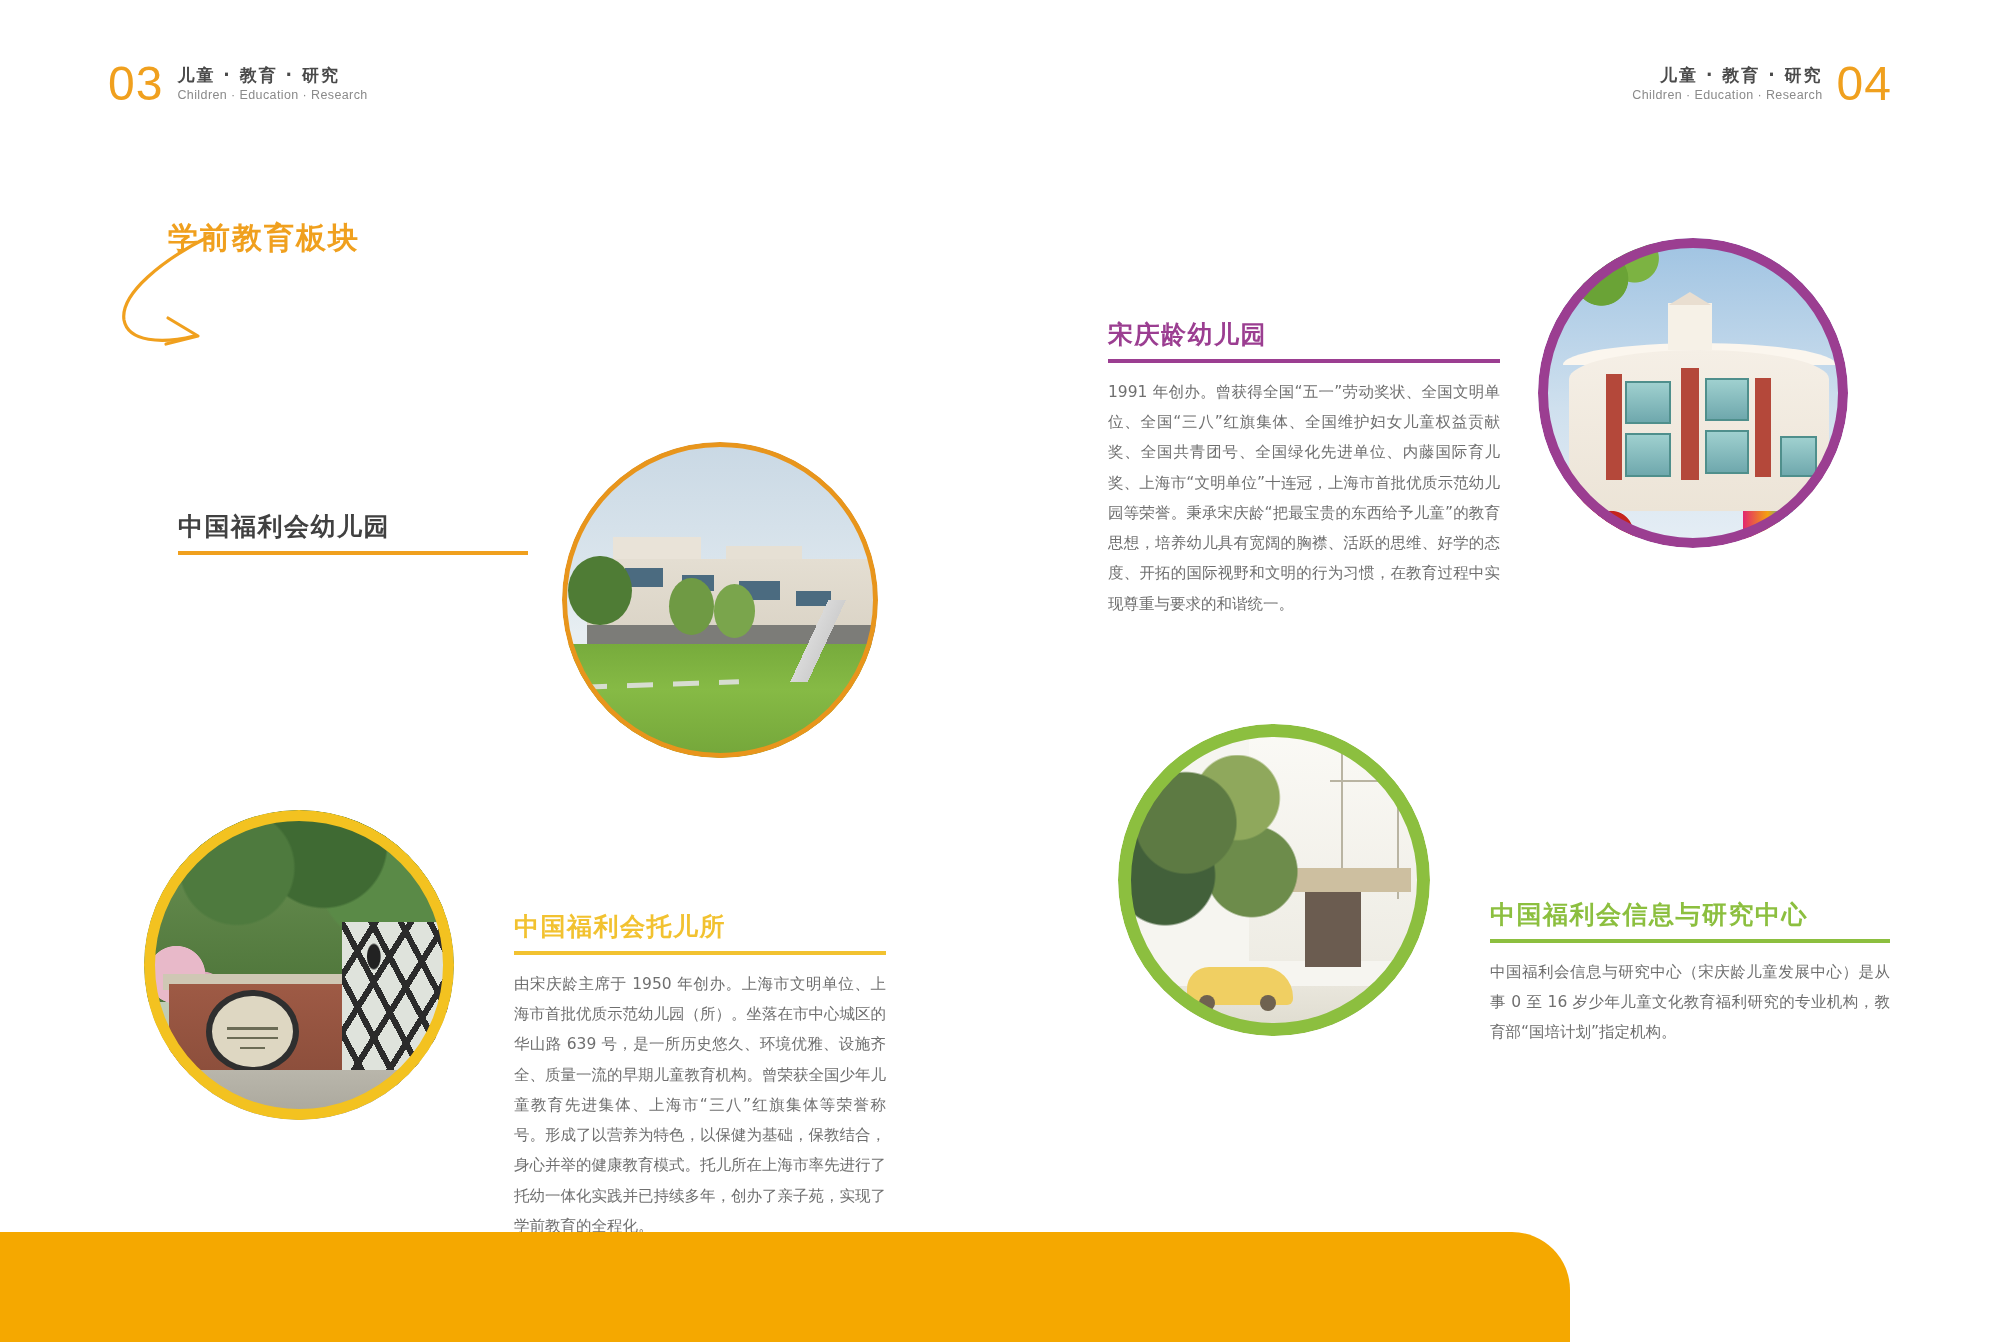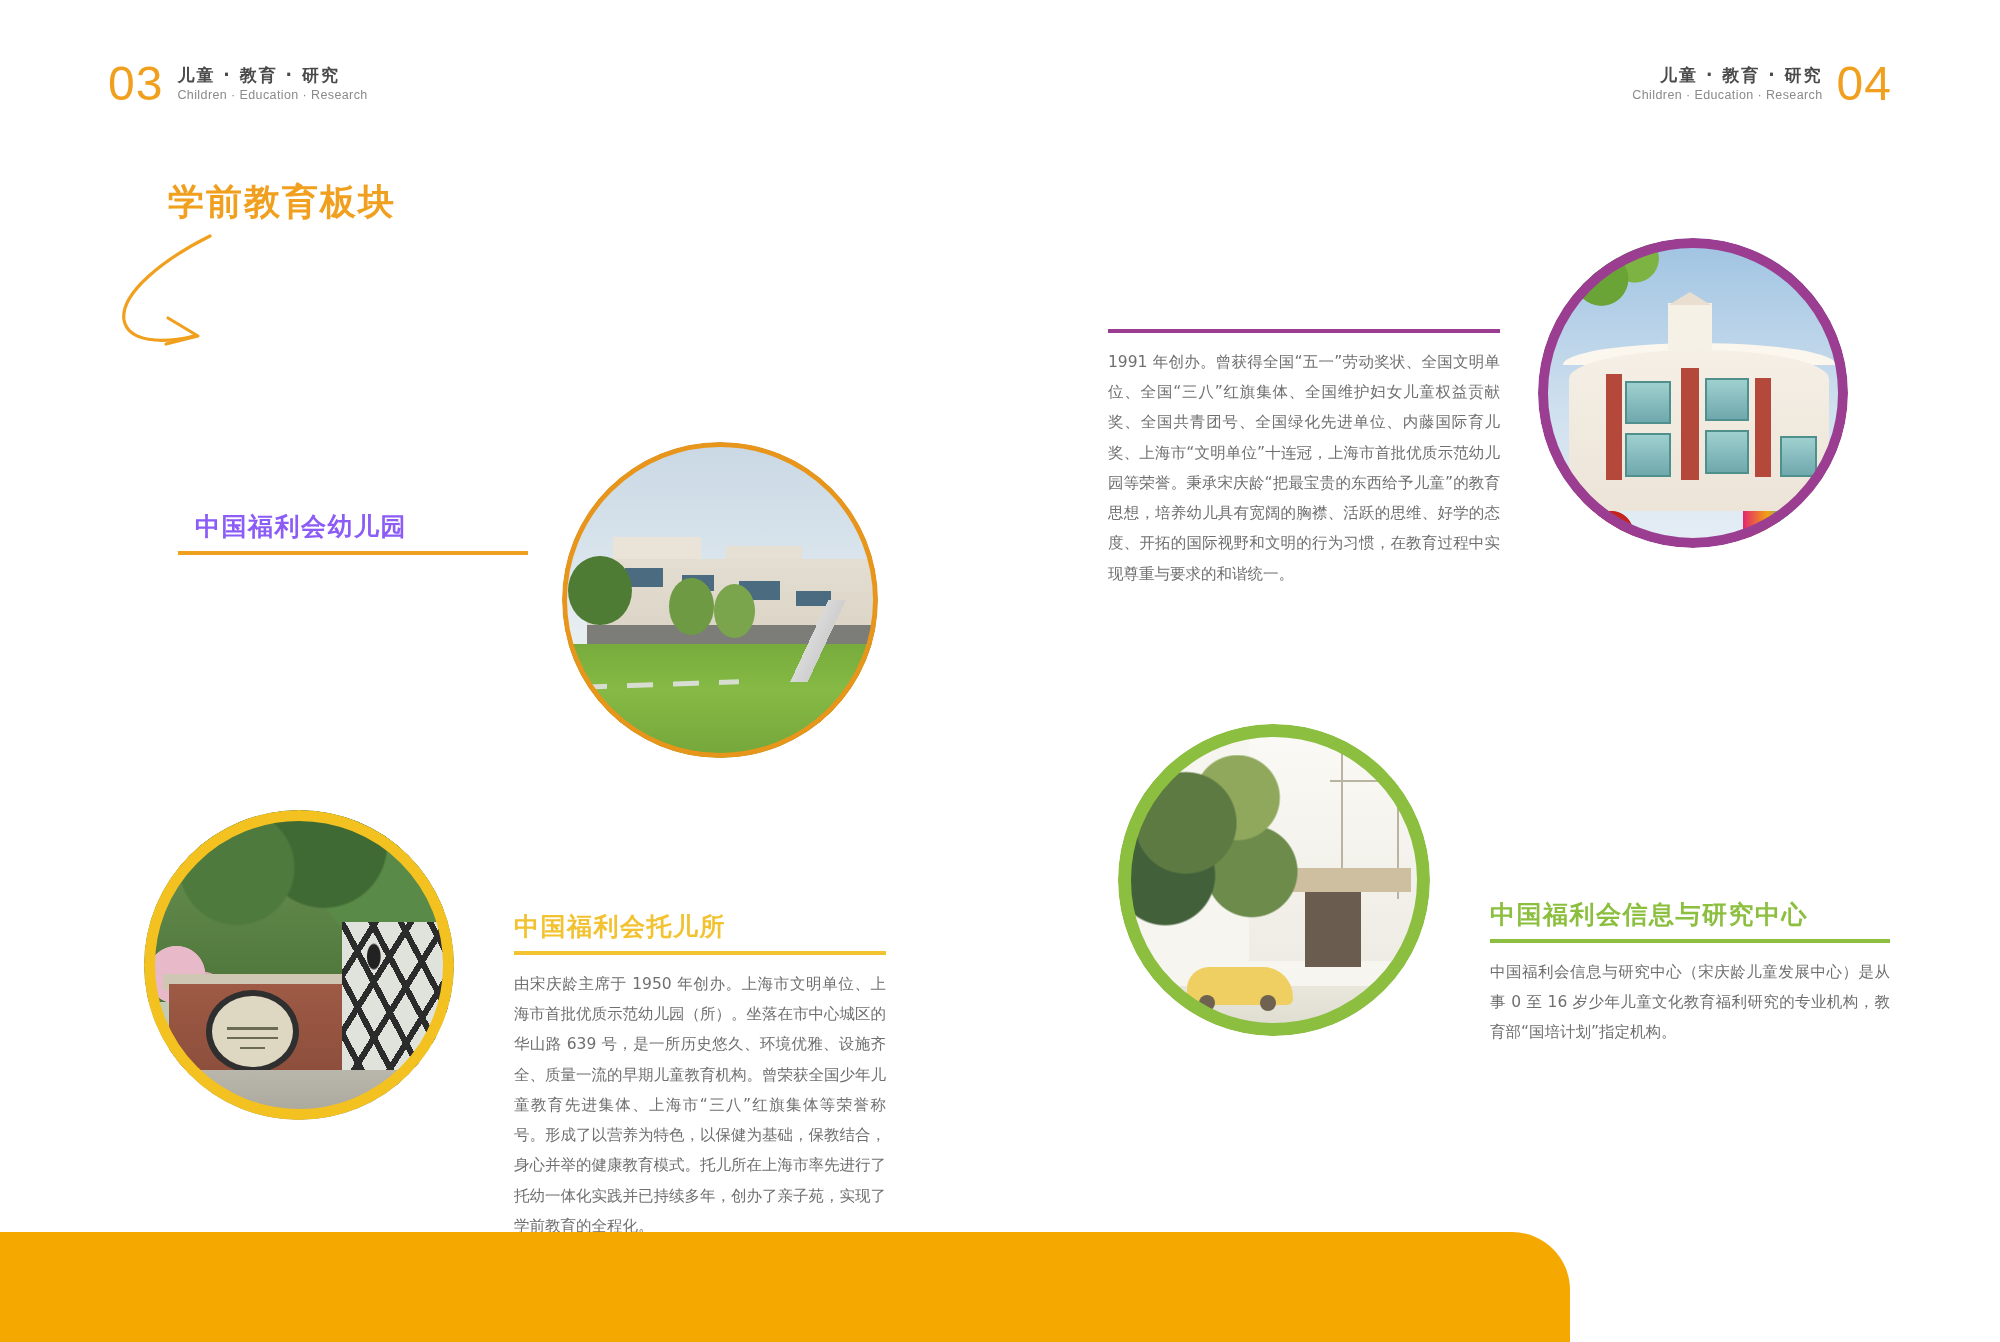--- a/index.html
+++ b/index.html
@@ -37,21 +37,21 @@
     font-size:72px; font-weight:700; color:#4a4a4a;
     letter-spacing:-1px; line-height:1.05; white-space:nowrap;
     font-family:"Liberation Sans",sans-serif;
   }
   .hero-title .cap { color:#F0A01E; }
   .hero-sub {
     margin-top:22px; font-size:30px; color:#8c8c8c; letter-spacing:18px;
     font-family:"DejaVu Sans","Liberation Sans",sans-serif; font-weight:400;
   }
   .hero-section {
-    font-size:36px; color:#F0A01E; font-weight:700;
+    margin-top:40px; font-size:30px; color:#F0A01E; font-weight:700;
     letter-spacing:2px; font-family:"DejaVu Sans","Liberation Sans",sans-serif;
   }
   .arrow-deco { position:absolute; left:102px; top:232px; width:150px; height:130px; }
 
   
   .block { position:absolute; }
   .blk-title {
     font-size:25px; font-weight:700; letter-spacing:1.5px;
     font-family:"DejaVu Sans","Liberation Sans",sans-serif; line-height:1.2;
   }
@@ -191,21 +191,21 @@
 <svg class="arrow-deco" viewBox="0 0 150 130">
   <path d="M108 4 C 60 28, 18 62, 22 88 C 26 110, 60 112, 92 104" fill="none" stroke="#F0A01E" stroke-width="3.2" stroke-linecap="round"></path>
   <path d="M66 86 L 96 104 L 64 112" fill="none" stroke="#F0A01E" stroke-width="3.2" stroke-linecap="round" stroke-linejoin="round"></path>
 </svg>
 
 <div class="hero">
   <div class="hero-section">学前教育板块</div>
 </div>
 
 <div class="block" style="left:178px; top:512px; width:350px;">
-  <div class="blk-title" style="color:#8b5cf6;margin-left:17px;">中国福利会幼儿园</div>
+  <div class="blk-title" style="color:#404040;">中国福利会幼儿园</div>
   <div class="blk-rule" style="background:#F0A01E;"></div>
 </div>
 
 <div class="circle" style="left:562px; top:442px; width:316px; height:316px;">
   <div class="art">
     <div class="p1-sky"></div>
     <div class="p1-bld2"></div>
       <div class="p1-bld3"></div>
       <div class="p1-bld"></div>
     <div class="p1-win" style="left:20%;top:40%;width:12%;height:6%;"></div>
@@ -241,20 +241,21 @@
       <div class="s-line" style="top:58%;height:2px;"></div>
       <div class="s-line" style="top:72%;height:2px;left:34%;right:34%;"></div>
     </div>
     <div class="p2-gate"></div>
     <div class="p2-ground"></div>
   </div>
   <div class="ring" style="border:11px solid #F3C220;"></div>
 </div>
 
 <div class="block" style="left:1108px; top:320px; width:392px;">
+  <div class="blk-title" style="color:#9B3E91;">宋庆龄幼儿园</div>
   <div class="blk-rule" style="background:#9B3E91;"></div>
   <div class="blk-body">1991 年创办。曾获得全国“五一”劳动奖状、全国文明单位、全国“三八”红旗集体、全国维护妇女儿童权益贡献奖、全国共青团号、全国绿化先进单位、内藤国际育儿奖、上海市“文明单位”十连冠，上海市首批优质示范幼儿园等荣誉。秉承宋庆龄“把最宝贵的东西给予儿童”的教育思想，培养幼儿具有宽阔的胸襟、活跃的思维、好学的态度、开拓的国际视野和文明的行为习惯，在教育过程中实现尊重与要求的和谐统一。</div>
 </div>
 
 <div class="circle" style="left:1538px; top:238px; width:310px; height:310px;">
   <div class="art">
     <div class="p3-sky"></div>
     <div class="p3-leaf"></div>
     <div class="p3-cornice"></div>
     <div class="p3-turret"></div>

